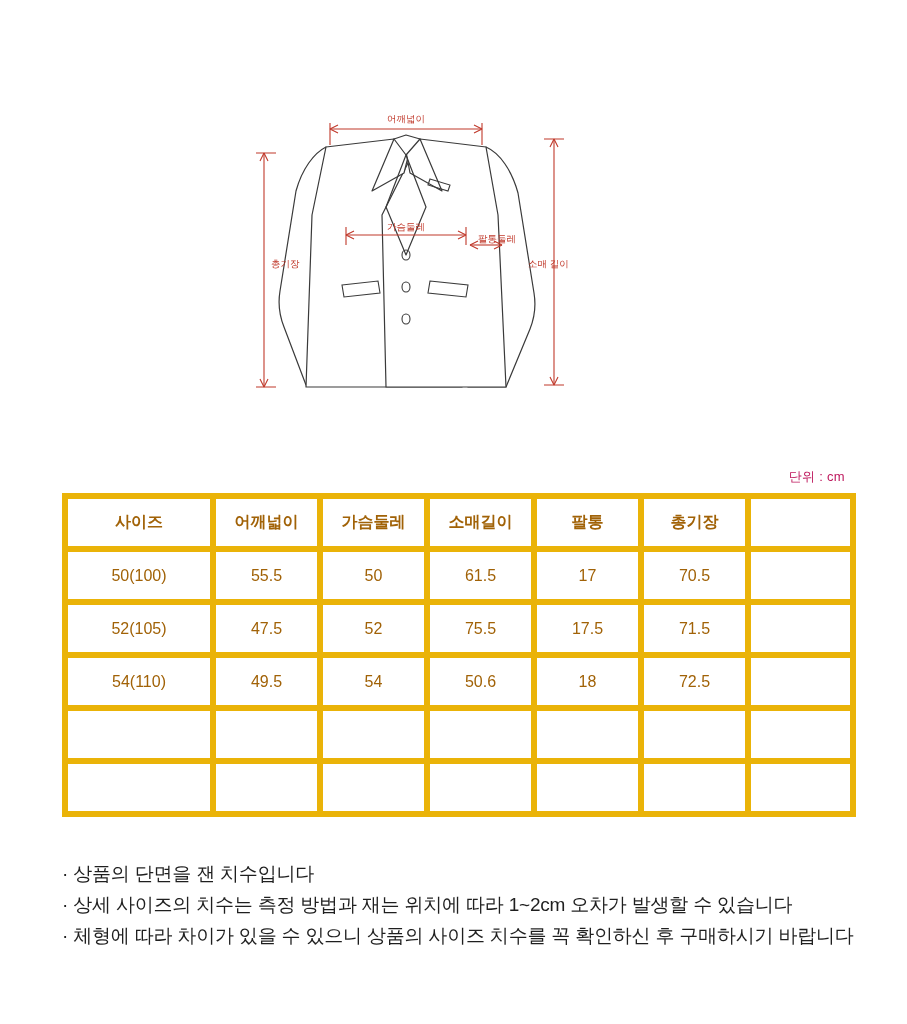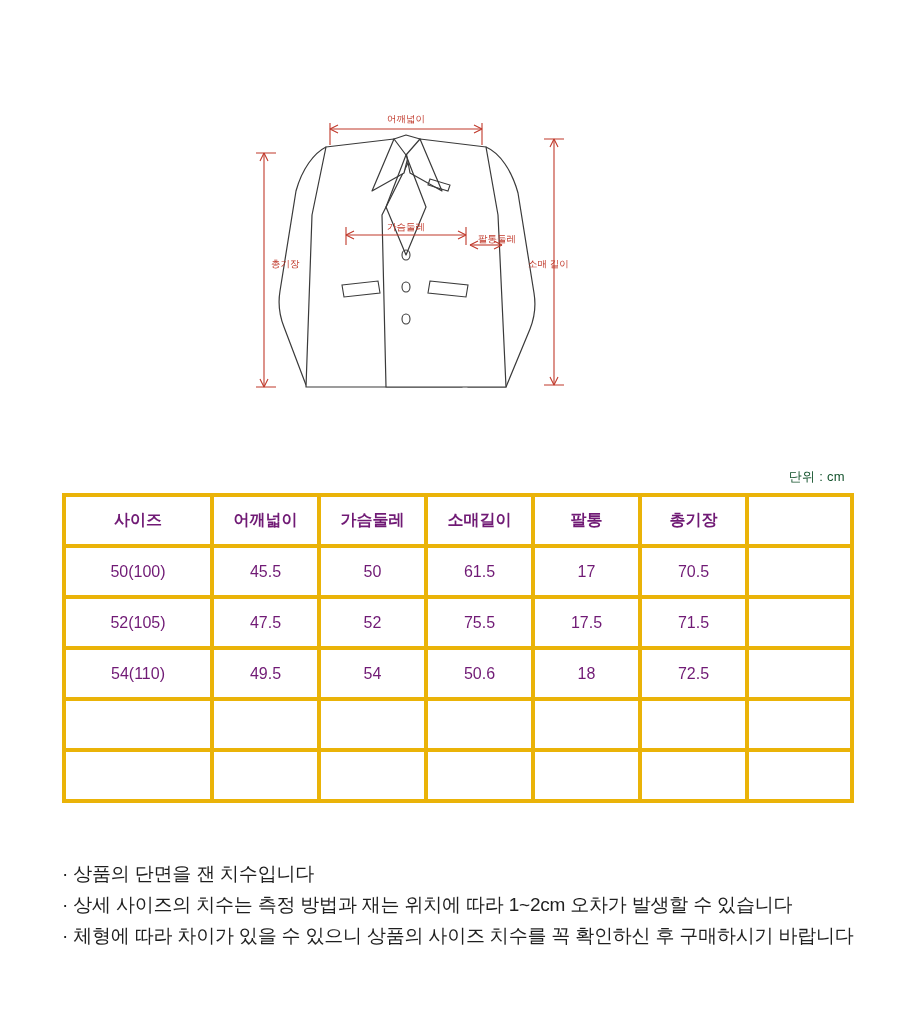--- a/index.html
+++ b/index.html
@@ -36,42 +36,42 @@
     display: block;
     margin: 0 auto;
   }
 
   
   .unit-note {
     position: absolute;
     right: 62px;
     top: 468px;
     font-size: 13px;
-    color: #14532d;
+    color: #be185d;
     letter-spacing: 0.3px;
   }
 
   
   .size-table {
     position: absolute;
     left: 62px;
     top: 493px;
     width: 783px;
     border-collapse: collapse;
     table-layout: fixed;
   }
   .size-table th,
   .size-table td {
-    border: 4px solid #eab308;
+    border: 6px solid #eab308;
     height: 47px;
     text-align: center;
     vertical-align: middle;
     font-size: 16px;
     font-weight: normal;
-    color: #701a75;
+    color: #a16207;
     padding: 0;
   }
   .size-table th {
     font-weight: bold;
     font-size: 16px;
     background: #ffffff;
   }
   .size-table td.empty-row {
     height: 47px;
   }
@@ -187,21 +187,21 @@
         <th>가슴둘레</th>
         <th>소매길이</th>
         <th>팔통</th>
         <th>총기장</th>
         <th></th>
       </tr>
     </thead>
     <tbody>
       <tr>
         <td>50(100)</td>
-        <td>45.5</td>
+        <td>55.5</td>
         <td>50</td>
         <td>61.5</td>
         <td>17</td>
         <td>70.5</td>
         <td></td>
       </tr>
       <tr>
         <td>52(105)</td>
         <td>47.5</td>
         <td>52</td>

